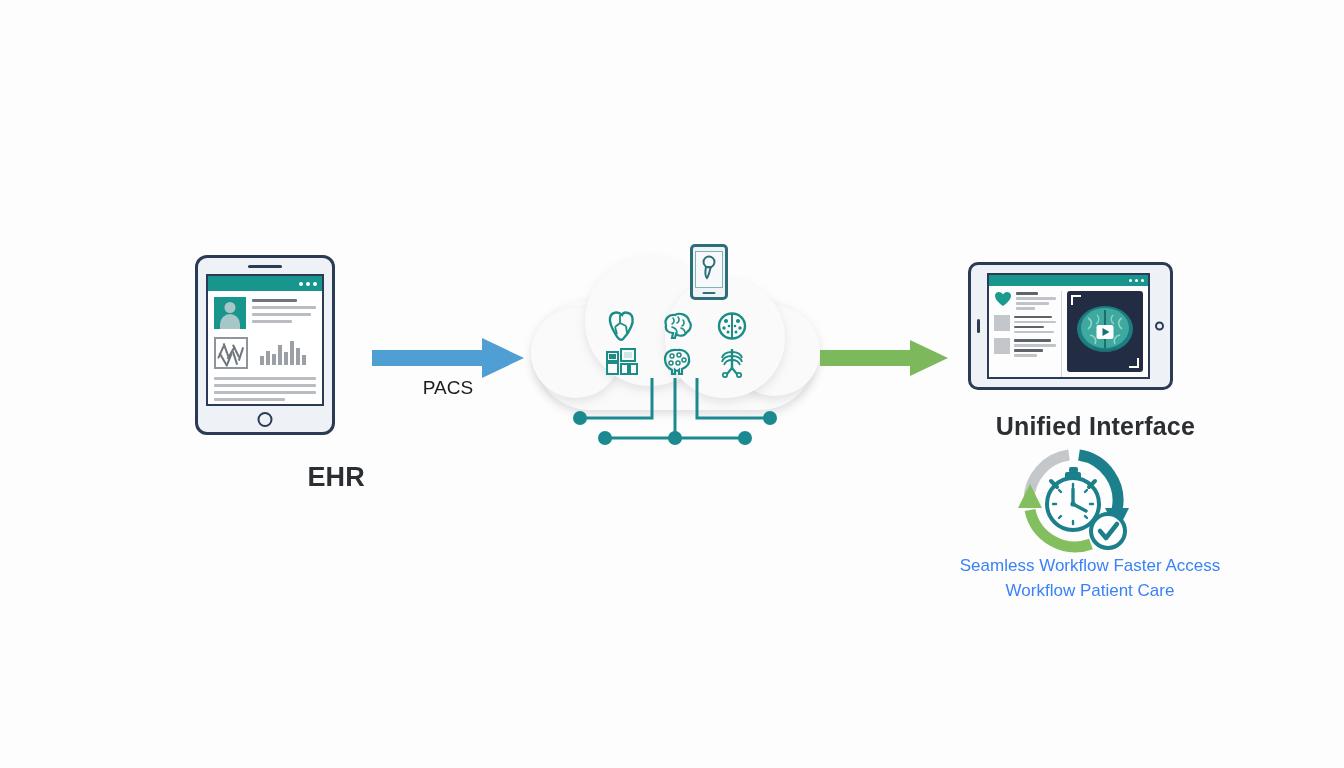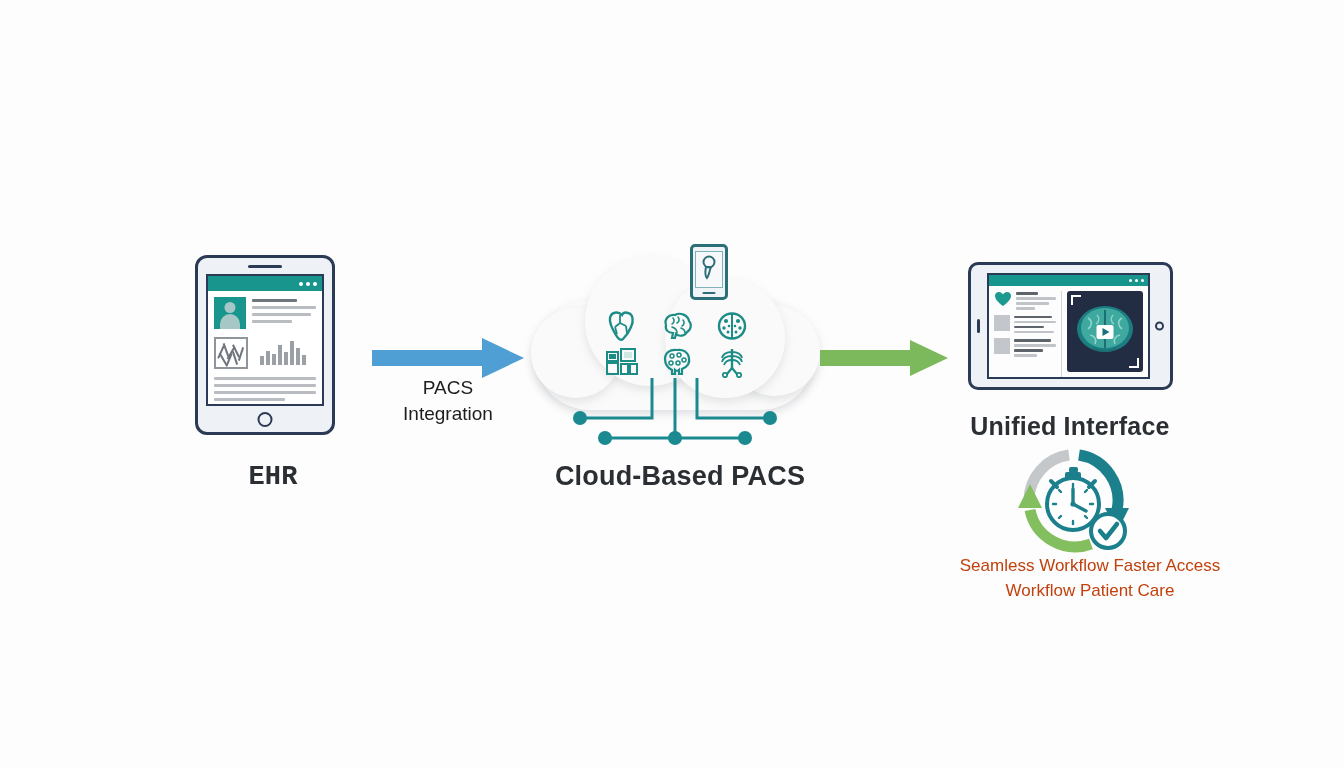--- a/index.html
+++ b/index.html
@@ -15,21 +15,21 @@
     width: 1344px;
     height: 768px;
     background: #fdfdfd;
     overflow: hidden;
   }
 
   
   .node { position: absolute; }
   .label {
     position: absolute;
-    text-align: center;
+    text-align: right;
     color: #2b2f33;
     font-weight: 700;
     letter-spacing: 0.2px;
     white-space: nowrap;
   }
 
   
   #ehr-stage { left: 195px; top: 255px; width: 140px; height: 180px; }
   .tablet-frame {
     position: absolute; inset: 0;
@@ -213,21 +213,21 @@
     width: 0; height: 0; border-style: solid;
     border-width: 4px 0 4px 7px;
     border-color: transparent transparent transparent #19707a;
     margin-left: 1px;
   }
 
   
   #badge-stage { left: 1005px; top: 448px; width: 140px; height: 108px; }
   .benefits {
     position: absolute; left: 900px; top: 553px; width: 380px;
-    text-align: center; color: #c2410c;
+    text-align: center; color: #3b82f6;
     font-size: 17px; line-height: 25px;
   }
 </style>
 </head>
 <body>
 
 <div id="canvas">
 
   <div class="node" id="ehr-stage">
     <div class="tablet-frame">
@@ -277,29 +277,28 @@
             <div class="ln" style="width:100%"></div>
             <div class="ln" style="width:100%"></div>
             <div class="ln" style="width:100%"></div>
             <div class="ln" style="width:70%"></div>
           </div>
         </div>
       </div>
       <div class="tablet-home"></div>
     </div>
   </div>
-  <div class="label" id="ehr-label" style="left:173px; top:462px; width:200px; font-size:27px;font-family:Liberation Mono, monospace;">EHR</div>
+  <div class="label" id="ehr-label" style="left:165px; top:462px; width:200px; font-size:27px;">EHR</div>
 
   <div class="arrow" id="arrow-dicom">
     <div class="shaft"></div>
     <div class="head"></div>
   </div>
   <div class="arrow-caption" style="left:348px; top:375px; width:200px;">
     <div>PACS</div>
-    <div>Integration</div>
   </div>
 
   <div class="node" id="cloud-stage">
     <div class="cloud-shape"></div>
     <div class="cloud-puff puff-c"></div>
     <div class="cloud-puff puff-d"></div>
     <div class="cloud-puff puff-a"></div>
     <div class="cloud-puff puff-b"></div>
 
     <div class="cloud-icons">
@@ -391,21 +390,20 @@
         <path d="M172 0 L172 40 L245 40"></path>
         <path d="M80 60 L220 60"></path>
       </g>
       <circle cx="55" cy="40" r="7" fill="#1a8a90"></circle>
       <circle cx="245" cy="40" r="7" fill="#1a8a90"></circle>
       <circle cx="80" cy="60" r="7" fill="#1a8a90"></circle>
       <circle cx="150" cy="60" r="7" fill="#1a8a90"></circle>
       <circle cx="220" cy="60" r="7" fill="#1a8a90"></circle>
     </svg>
   </div>
-  <div class="label" id="pacs-label" style="left:530px; top:461px; width:300px; font-size:27px;">Cloud-Based PACS</div>
 
   <div class="arrow" id="arrow-green">
     <div class="shaft"></div>
     <div class="head"></div>
   </div>
 
   <div class="node" id="unified-stage">
     <div class="ut-frame">
       <div class="ut-btn"></div>
       <div class="ut-cam"></div>

